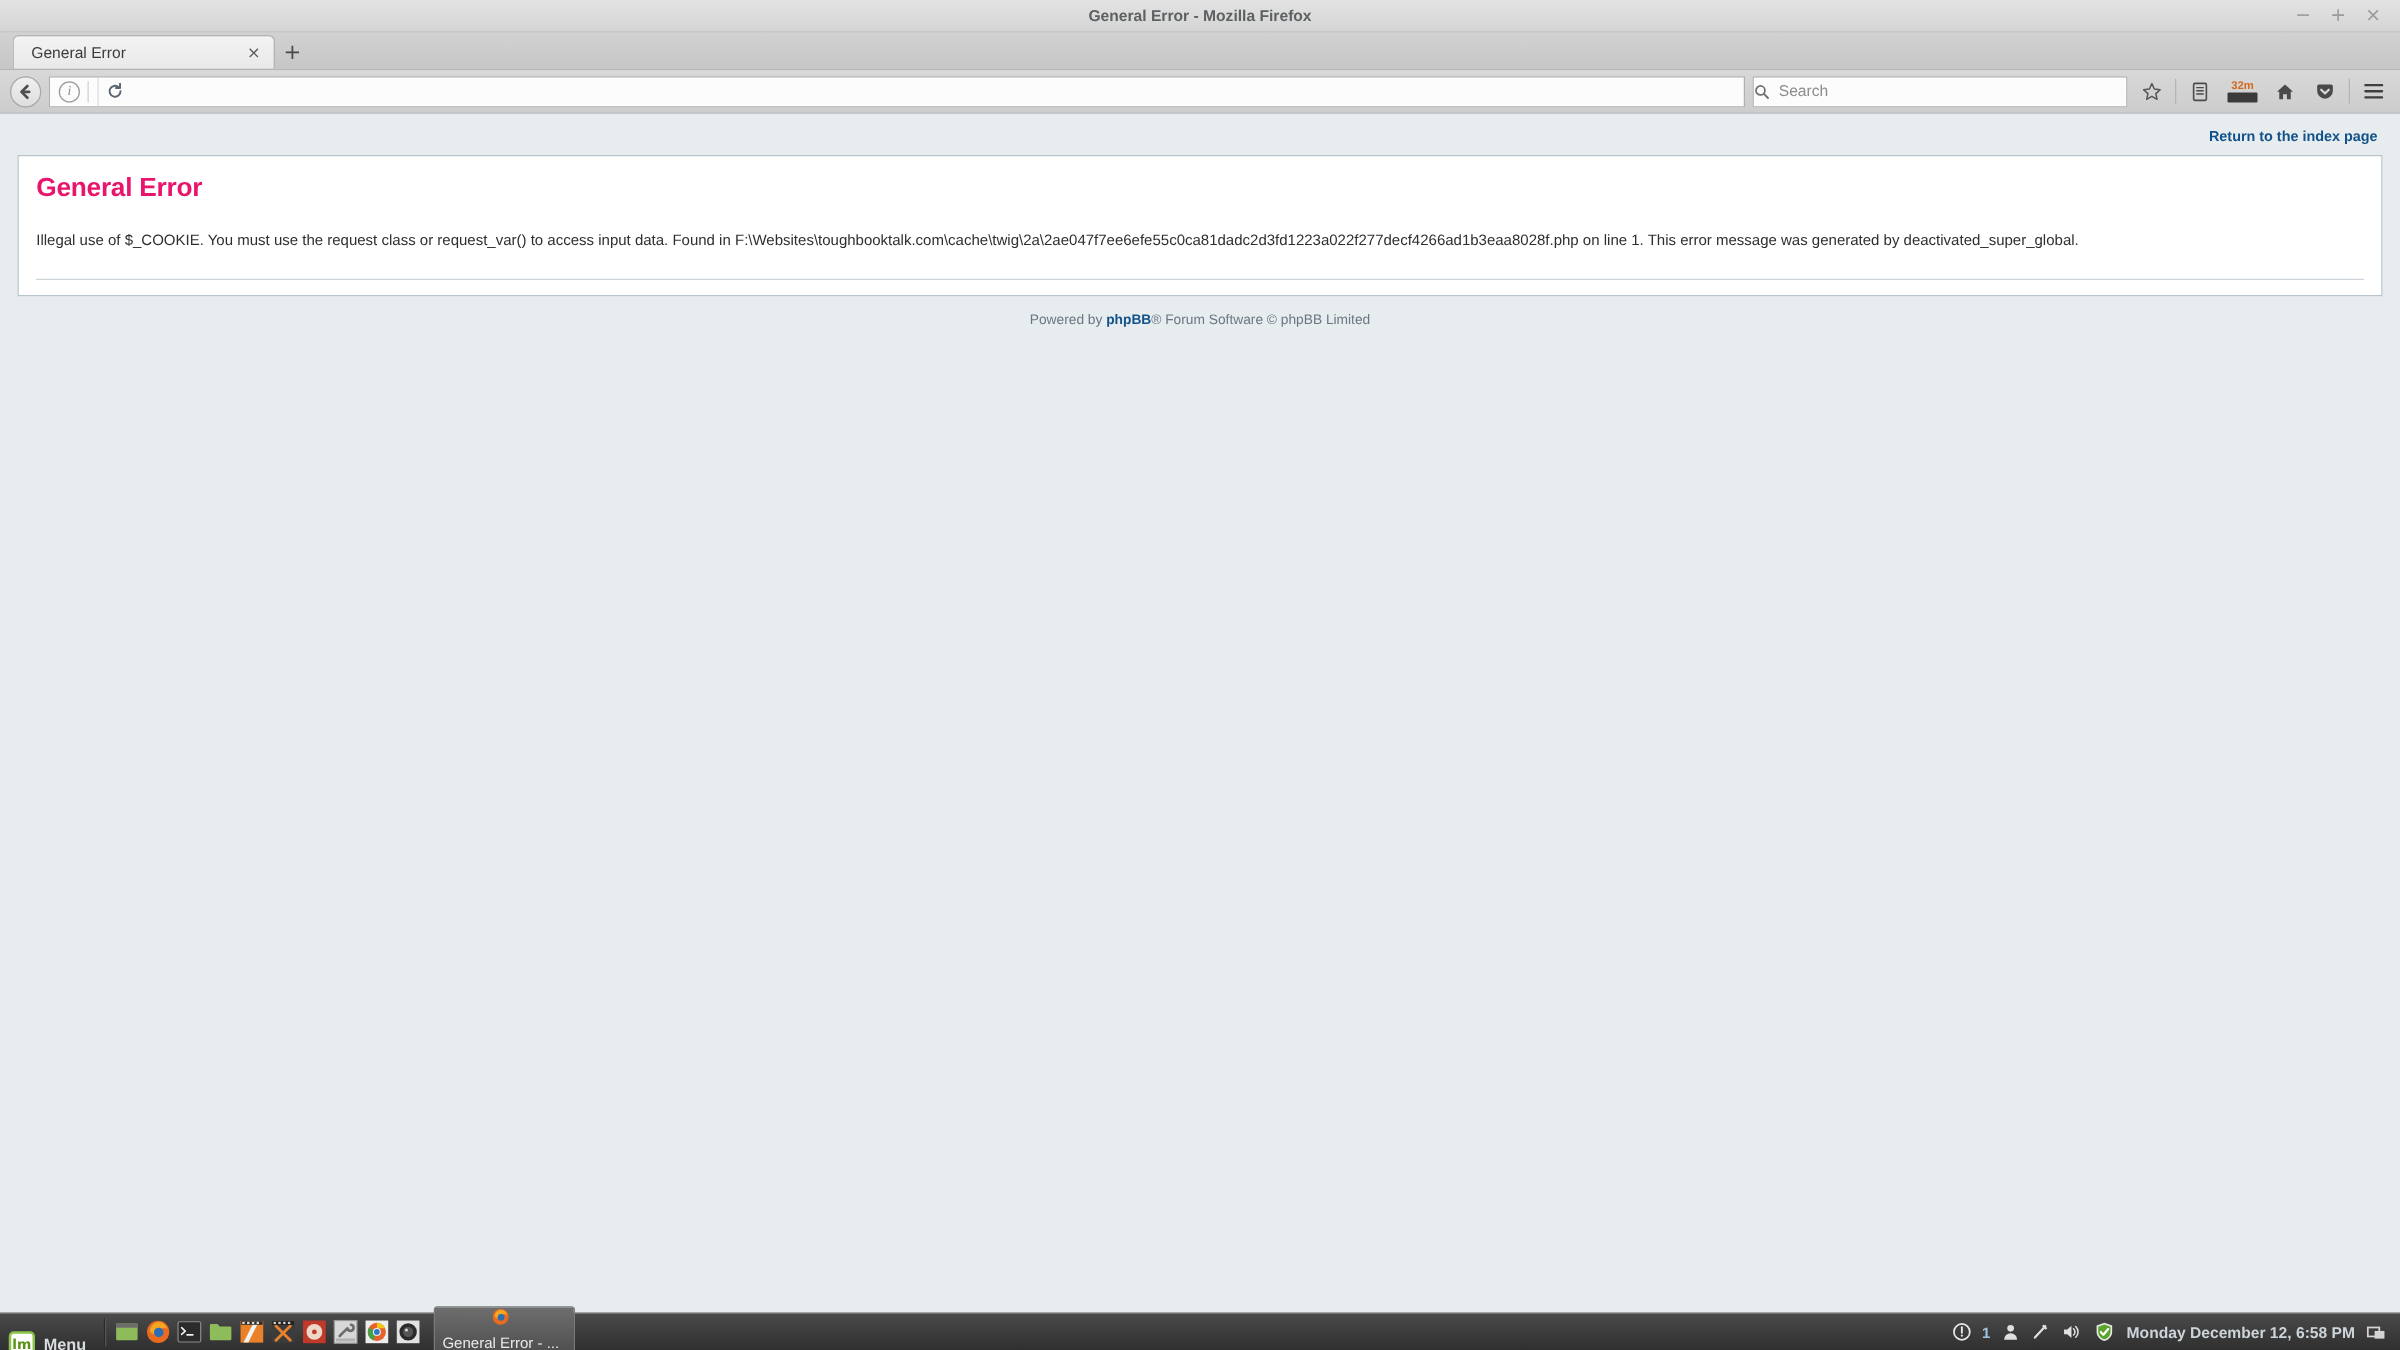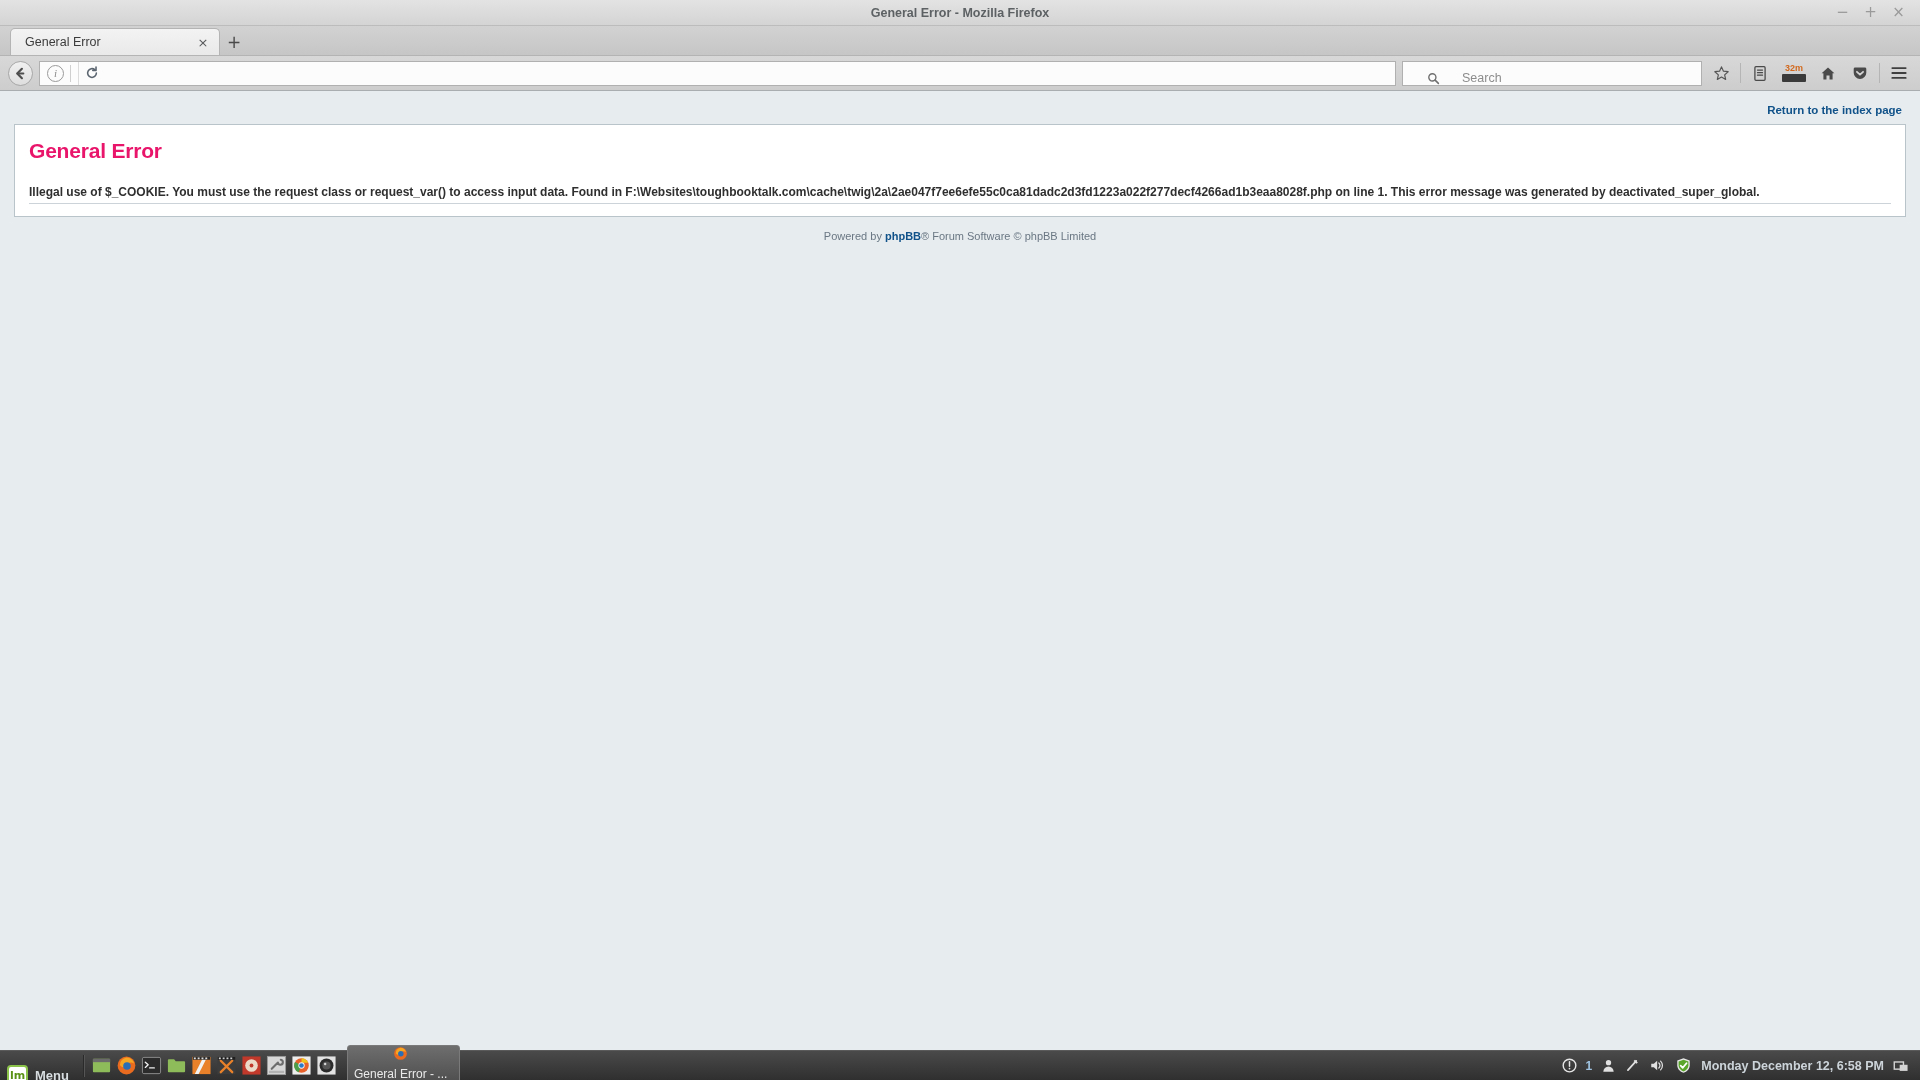--- a/index.html
+++ b/index.html
@@ -103,22 +103,22 @@
   }
   .url-text b { color: #1a1a1a; font-weight: normal; }
   .reload-btn {
     width: 26px; height: 23px; flex: none;
     display: flex; align-items: center; justify-content: center;
     color: #5b6570; border-left: 1px solid #dcdcdc;
   }
   .searchbar {
     width: 300px; height: 25px; background: #fcfcfc;
     border: 1px solid #b0b0b0;
-    display: flex; align-items: flex-end; padding: 0 24px;
-    gap: 22px; flex: none;
+    display: flex; align-items: center; padding: 0 0;
+    gap: 7px; flex: none;
   }
   .search-ph { font-size: 12.5px; color: #8d8d8d; }
   .toolbtn {
     width: 26px; height: 26px; flex: none;
     display: flex; align-items: center; justify-content: center;
     color: #4a4a4a;
   }
   .tool-sep { width: 1px; height: 20px; background: #b5b5b5; flex: none; }
   .batt {
     display: flex; flex-direction: column; align-items: center;
@@ -140,22 +140,22 @@
   }
   .panel {
     background: #ffffff; border: 1px solid #b8c4ca;
     padding: 14px 14px 12px 14px;
   }
   .err-title {
     font-size: 21px; font-weight: bold; color: #e8156b;
     margin-bottom: 21px; letter-spacing: -0.2px;
   }
   .err-body {
-    font-size: 12px; font-weight: bold; color: #2f2f2f;
-    line-height: 1.45; padding-bottom: 2px;
+    font-size: 12px; font-weight: normal; color: #2f2f2f;
+    line-height: 1.45; padding-bottom: 22px;
     border-bottom: 1px solid #cdd4d9;
     word-break: break-word;
   }
   .err-note {
     font-size: 11px; color: #5c6a78; padding-top: 9px;
   }
   .err-note a { color: #105289; text-decoration: none; }
   .footer {
     text-align: center; font-size: 11px;
     color: #6a7783; padding: 13px 0 0 0;

